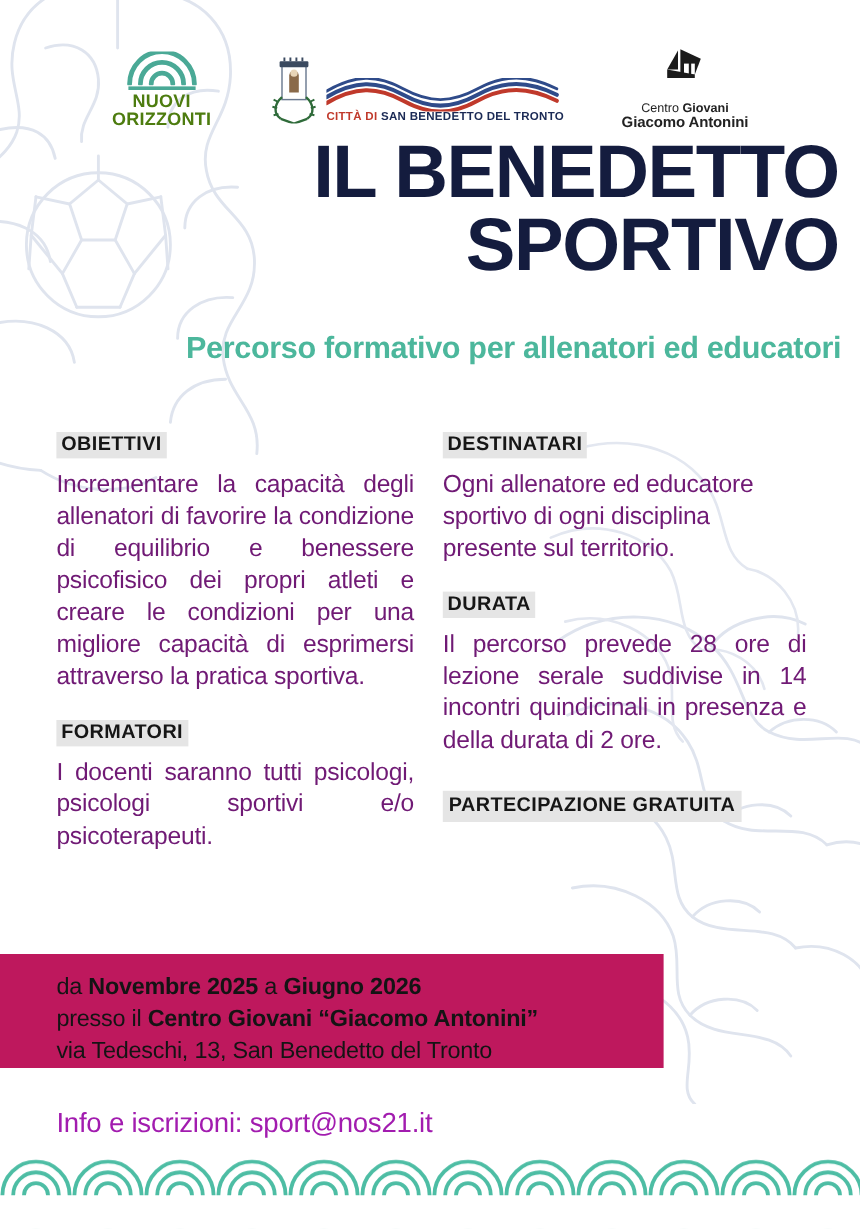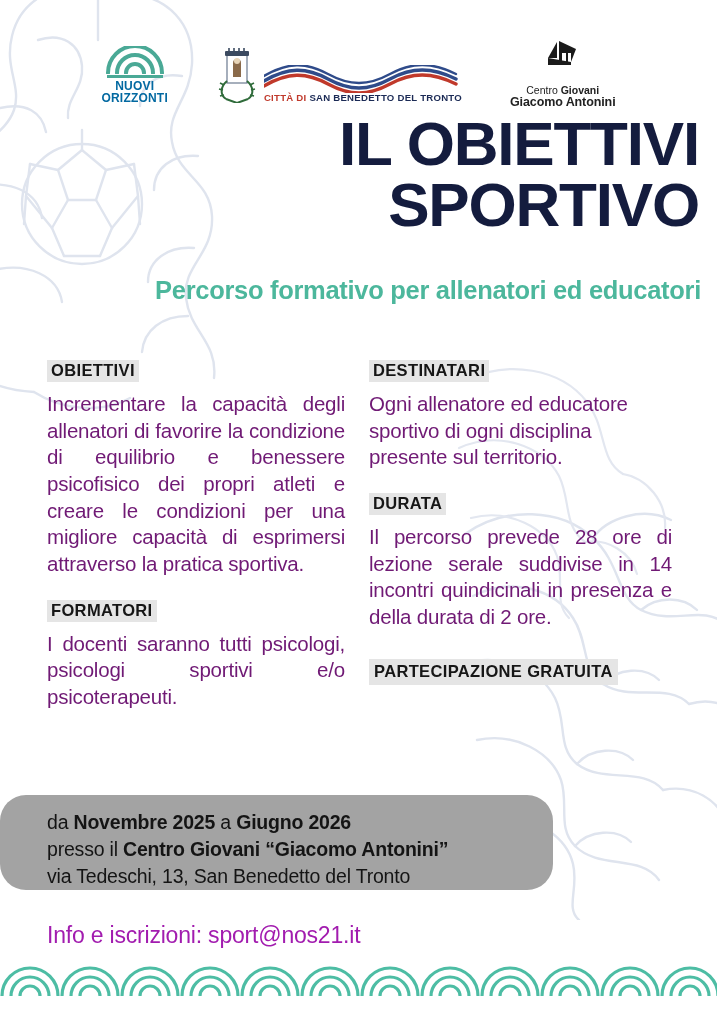--- a/index.html
+++ b/index.html
@@ -36,25 +36,25 @@
     height: 62px;
     display: flex;
     align-items: center;
     justify-content: center;
     gap: 46px;
   }
   .logo { display: flex; flex-direction: column; align-items: center; }
 
   .logo-no-text {
     margin-top: 2px;
-    font-size: 12px;
+    font-size: 15px;
     font-weight: bold;
     line-height: 0.98;
     letter-spacing: .2px;
-    color: #0369a1;
+    color: #4d7c0f;
     text-align: center;
   }
   .logo-no-rule { width: 56px; height: 2.5px; background: #4aa996; margin: 1.5px 0; }
 
   .logo-sbt-text {
     font-size: 9.6px;
     font-weight: bold;
     letter-spacing: .25px;
     white-space: nowrap;
     line-height: 1;
@@ -136,22 +136,21 @@
     padding: 3px 5px 4px 5px;
   }
 
   
   .info-box {
     position: absolute;
     left: 0;
     top: 795px;
     width: 553px;
     height: 95px;
-    background: #a3a3a3;
-    border-radius: 26px;
+    background: #be185d;
   }
   .info-inner {
     position: absolute;
     left: 47px;
     top: 14px;
     color: #141414;
     font-size: 19.5px;
     line-height: 1.38;
     letter-spacing: -.2px;
   }
@@ -287,21 +286,21 @@
         <div class="logo-cg-l1">
           <span>Centro</span>
           <b>Giovani</b>
         </div>
         <div class="logo-cg-l2">Giacomo Antonini</div>
       </div>
     </div>
   </div>
 
   <div class="title">
-    <span class="l1">IL OBIETTIVI</span>
+    <span class="l1">IL BENEDETTO</span>
     <span class="l2">SPORTIVO</span>
   </div>
 
   <div class="subtitle">Percorso formativo per allenatori ed educatori</div>
 
   <div class="cols">
 
     <div class="col-left">
 
       <div class="block">

